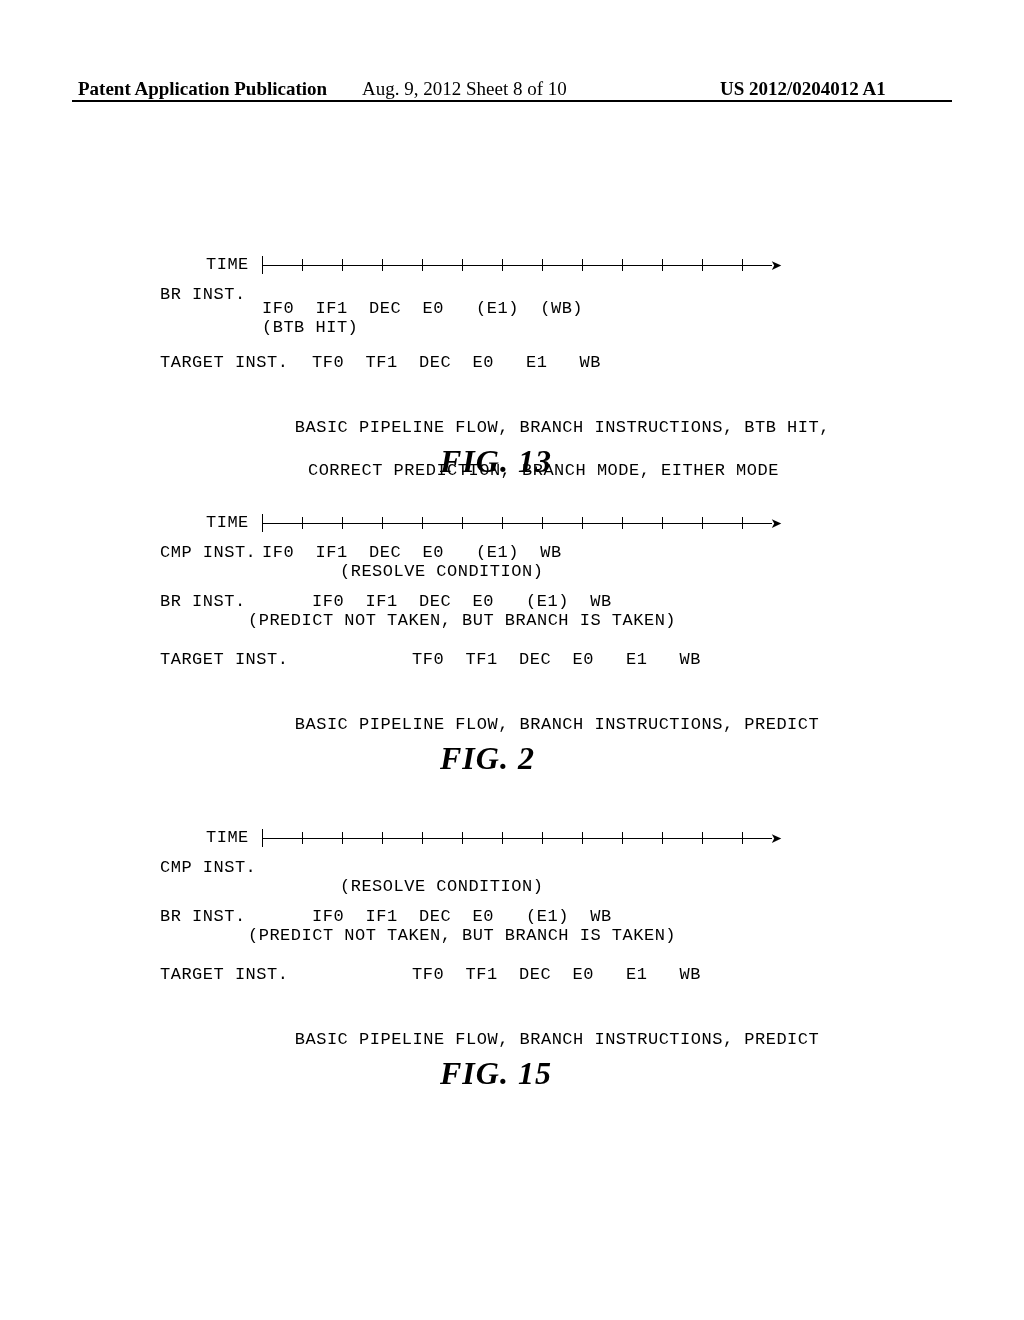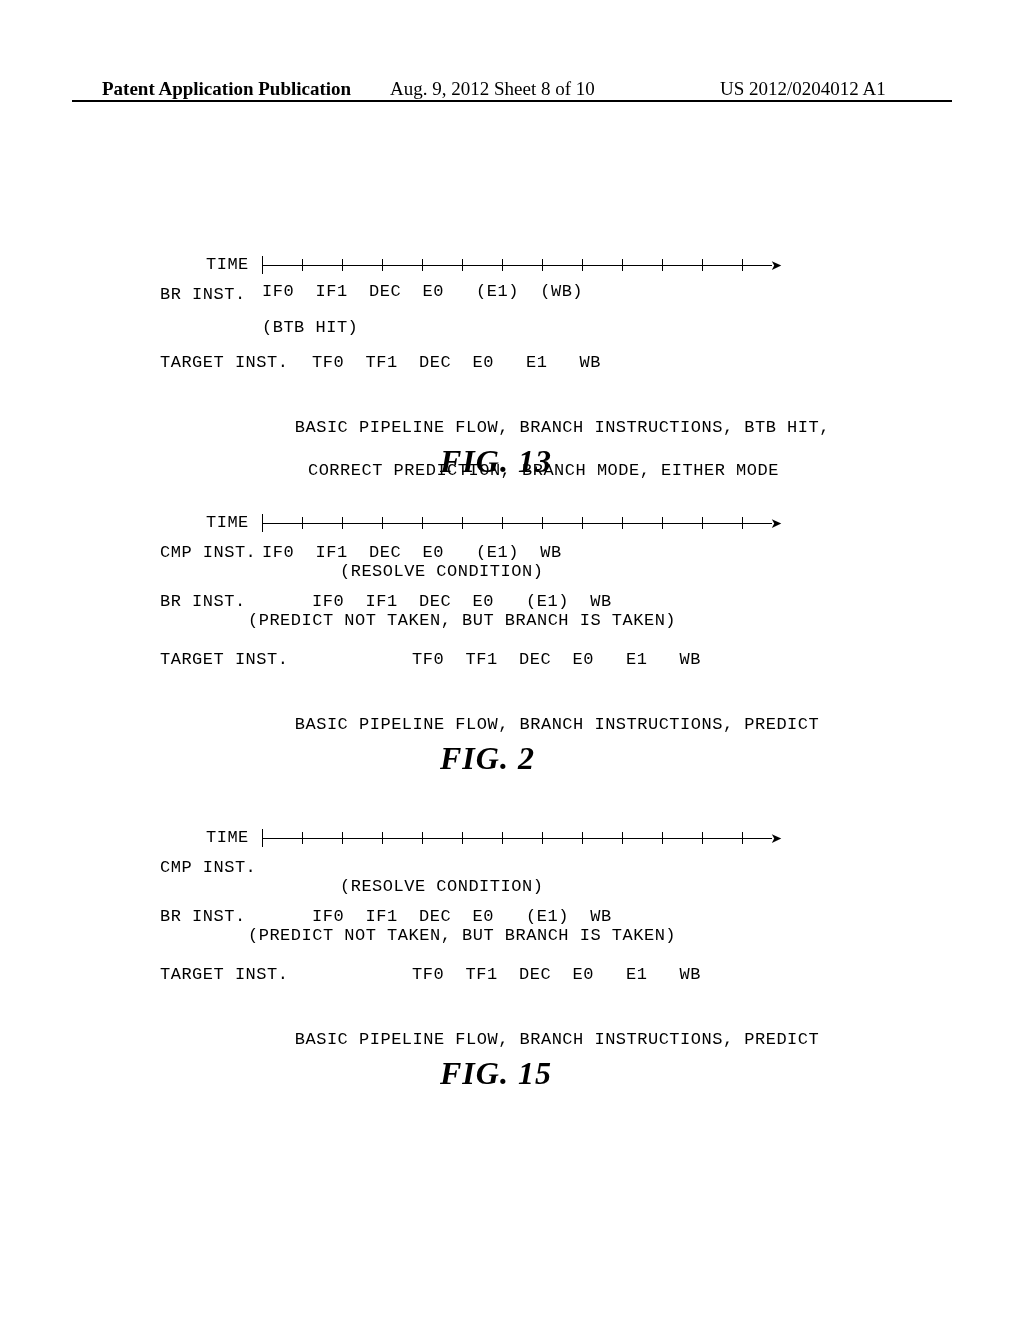--- a/index.html
+++ b/index.html
@@ -24,23 +24,23 @@
     top: 100px;
     width: 880px;
     height: 0;
     border-top: 2px solid #000;
   }
   .hdr {
     position: absolute;
     top: 78px;
     font-size: 19px;
   }
-  .hdr-left { left: 102px; font-weight: 700; }
-  .hdr-center { left: 362px; font-weight: 400; margin-left: 28px; }
-  .hdr-right { left: 720px; font-weight: 400; }
+  .hdr-left { left: 78px; font-weight: 700; }
+  .hdr-center { left: 362px; font-weight: 400; }
+  .hdr-right { left: 720px; font-weight: 700; }
 
   .mono {
     font-family: "Courier New", Courier, monospace;
     font-size: 17px;
     letter-spacing: 0.5px;
     white-space: pre;
     color: #000;
   }
 
   
@@ -114,21 +114,21 @@
     <div class="tick" style="left:280px;"></div>
     <div class="tick" style="left:320px;"></div>
     <div class="tick" style="left:360px;"></div>
     <div class="tick" style="left:400px;"></div>
     <div class="tick" style="left:440px;"></div>
     <div class="tick" style="left:480px;"></div>
     <div class="axis-arrow">➤</div>
   </div>
 
   <div class="mono lbl" style="left:160px; top:285px;">BR INST.</div>
-  <div class="mono lbl" style="left:262px; top:282px;text-align:center;">IF0  IF1  DEC  E0   (E1)  (WB)</div>
+  <div class="mono lbl" style="left:262px; top:299px;text-align:center;">IF0  IF1  DEC  E0   (E1)  (WB)</div>
   <div class="mono lbl" style="left:262px; top:318px;">(BTB HIT)</div>
 
   <div class="mono lbl" style="left:160px; top:353px;">TARGET INST.</div>
   <div class="mono lbl" style="left:312px; top:353px;">TF0  TF1  DEC  E0   E1   WB</div>
 
   <div class="caption mono" style="left:252px; top:396px;">
     <span>BASIC PIPELINE FLOW, BRANCH INSTRUCTIONS, BTB HIT,</span><br>
     <span>CORRECT PREDICTION, BRANCH MODE, EITHER MODE</span>
   </div>
   <div class="figlabel" style="left:440px; top:443px;">FIG. 13</div>

